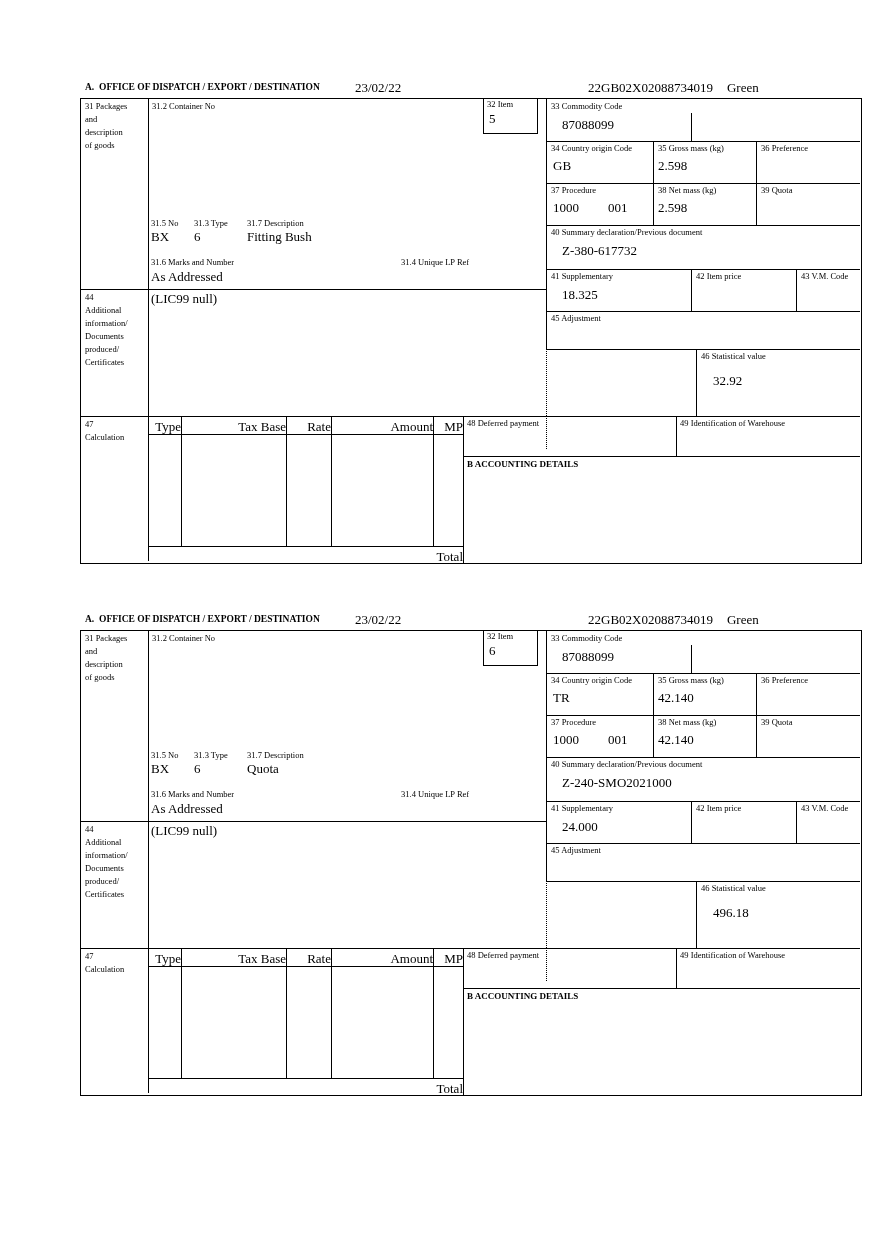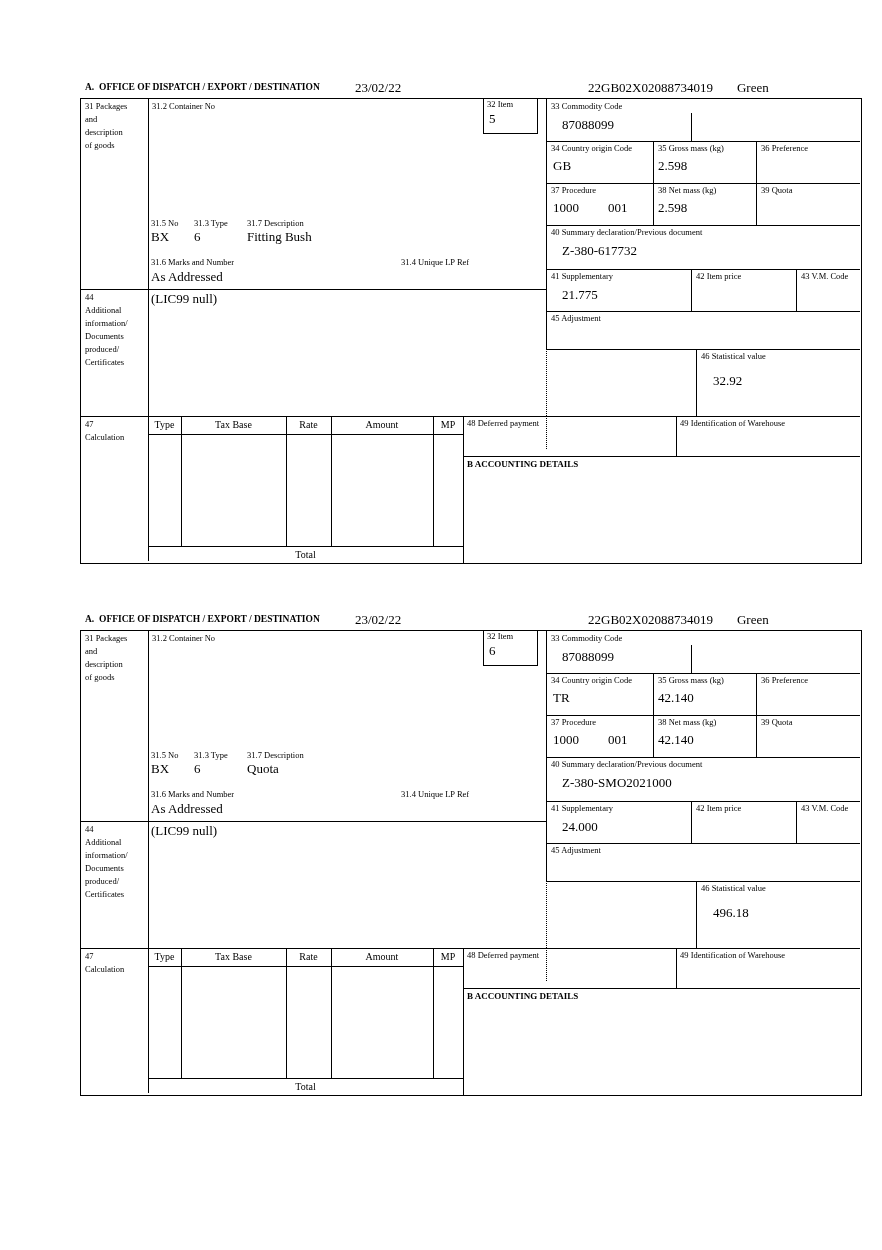--- a/index.html
+++ b/index.html
@@ -2,29 +2,29 @@
 <html><head>
 <meta charset="utf-8">
 <style>
   html,body{margin:0;padding:0}
   body{width:882px;height:1250px;background:#ffffff;position:relative;
        font-family:"Liberation Serif",serif;color:#000;overflow:hidden}
   .block{position:absolute;left:0;width:750px;height:500px}
   .hdr-title{position:absolute;left:85px;top:2px;font-size:9.5px;font-weight:bold;white-space:pre}
   .hdr-date{position:absolute;left:355px;top:0;font-size:13px}
   .hdr-ref{position:absolute;left:588px;top:0;font-size:13px;white-space:nowrap}
-  .hdr-ref .route{margin-left:24px}
+  .hdr-ref .route{margin-left:14px}
   .form{position:absolute;left:80px;top:18px;width:780px;height:464px;border:1px solid #000}
   .lbl{position:absolute;font-size:8.5px;line-height:1.15;white-space:nowrap}
   .val{position:absolute;font-size:13px;line-height:1.1;white-space:nowrap}
   .b{font-weight:bold}
   .v{position:absolute;width:1px;background:#000}
   .h{position:absolute;height:1px;background:#000}
   .vd{position:absolute;width:0;border-left:1px dotted #000}
-  .cell-hdr{position:absolute;font-size:10px;text-align:center}
+  .cell-hdr{position:absolute;font-size:13px;text-align:right}
   .itembox{position:absolute;left:402px;top:0;width:53px;height:34px;
            border:1px solid #000;border-top:none}
 </style>
 </head>
 <body>
 
 <div>
 
   <div class="block" style="top: 80px;">
 
@@ -91,21 +91,21 @@
       <span class="lbl" style="left:680px;top:45px">36 Preference</span>
       <span class="lbl" style="left:470px;top:87px">37 Procedure</span>
       <span class="val" style="left:472px;top:102px">1000</span>
       <span class="val" style="left:527px;top:102px">001</span>
       <span class="lbl" style="left:577px;top:87px">38 Net mass (kg)</span>
       <span class="val" style="left:577px;top:102px">2.598</span>
       <span class="lbl" style="left:680px;top:87px">39 Quota</span>
       <span class="lbl" style="left:470px;top:129px">40 Summary declaration/Previous document</span>
       <span class="val" style="left:481px;top:145px">Z-380-617732</span>
       <span class="lbl" style="left:470px;top:173px">41 Supplementary</span>
-      <span class="val" style="left:481px;top:189px">21.775</span>
+      <span class="val" style="left:481px;top:189px">18.325</span>
       <span class="lbl" style="left:615px;top:173px">42 Item price</span>
       <span class="lbl" style="left:720px;top:173px">43 V.M. Code</span>
       <span class="lbl" style="left:470px;top:215px">45 Adjustment</span>
       <span class="lbl" style="left:620px;top:253px">46 Statistical value</span>
       <span class="val" style="left:632px;top:275px">32.92</span>
 
       <div class="h" style="left:0;top:317px;width:779px"></div>
       <div class="v" style="left:382px;top:317px;height:147px"></div>
       <div class="v" style="left:595px;top:317px;height:40px"></div>
       <div class="h" style="left:382px;top:357px;width:397px"></div>
@@ -191,21 +191,21 @@
       <span class="lbl" style="left:577px;top:45px">35 Gross mass (kg)</span>
       <span class="val" style="left:577px;top:60px">42.140</span>
       <span class="lbl" style="left:680px;top:45px">36 Preference</span>
       <span class="lbl" style="left:470px;top:87px">37 Procedure</span>
       <span class="val" style="left:472px;top:102px">1000</span>
       <span class="val" style="left:527px;top:102px">001</span>
       <span class="lbl" style="left:577px;top:87px">38 Net mass (kg)</span>
       <span class="val" style="left:577px;top:102px">42.140</span>
       <span class="lbl" style="left:680px;top:87px">39 Quota</span>
       <span class="lbl" style="left:470px;top:129px">40 Summary declaration/Previous document</span>
-      <span class="val" style="left:481px;top:145px">Z-380-SMO2021000</span>
+      <span class="val" style="left:481px;top:145px">Z-240-SMO2021000</span>
       <span class="lbl" style="left:470px;top:173px">41 Supplementary</span>
       <span class="val" style="left:481px;top:189px">24.000</span>
       <span class="lbl" style="left:615px;top:173px">42 Item price</span>
       <span class="lbl" style="left:720px;top:173px">43 V.M. Code</span>
       <span class="lbl" style="left:470px;top:215px">45 Adjustment</span>
       <span class="lbl" style="left:620px;top:253px">46 Statistical value</span>
       <span class="val" style="left:632px;top:275px">496.18</span>
 
       <div class="h" style="left:0;top:317px;width:779px"></div>
       <div class="v" style="left:382px;top:317px;height:147px"></div>

